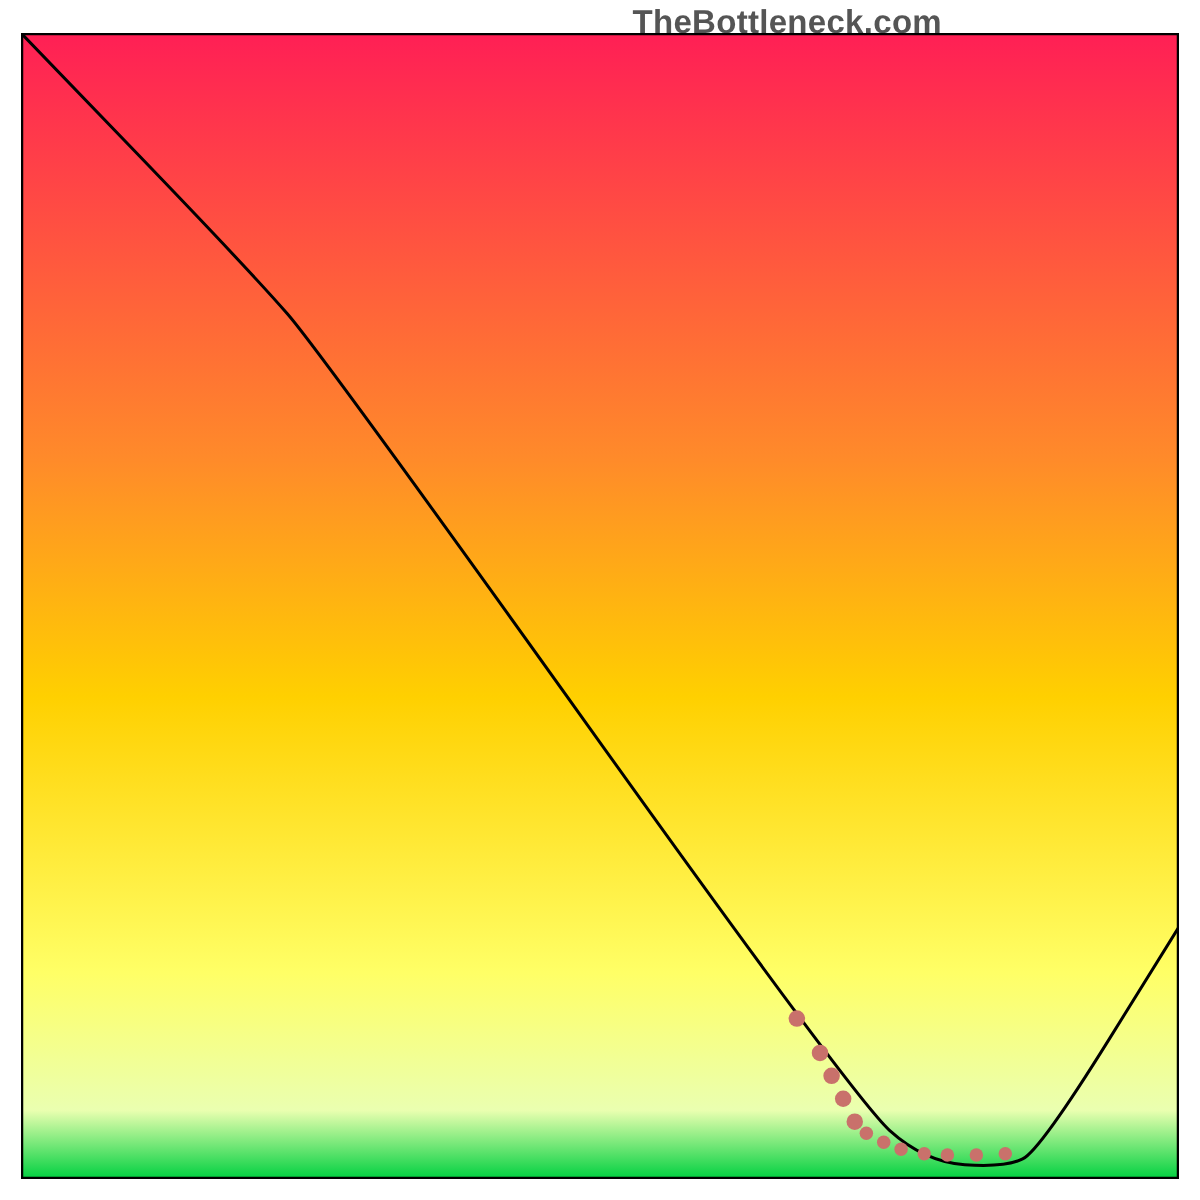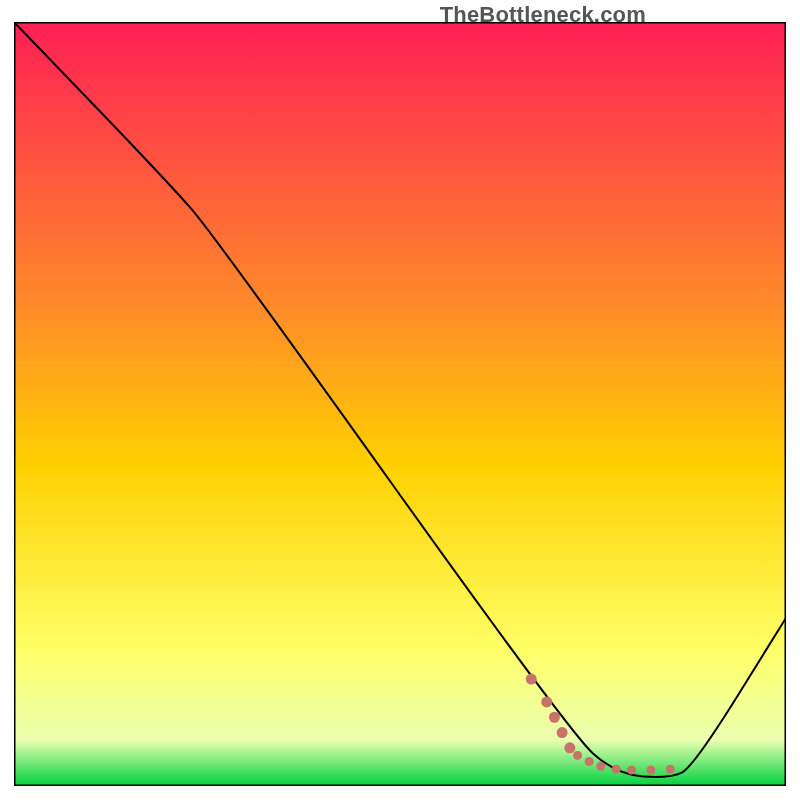--- a/index.html
+++ b/index.html
@@ -7,21 +7,20 @@
     padding: 0;
     width: 800px;
     height: 800px;
     background: #ffffff;
     font-family: Arial, Helvetica, sans-serif;
   }
   .wrap {
     position: relative;
     width: 636px;
     height: 800px;
-    padding-left: 18px;
   }
   .watermark {
     position: absolute;
     top: 2px;
     right: 8px;
     font-size: 22px;
     font-weight: 700;
     color: #555555;
     letter-spacing: 0.2px;
   }

